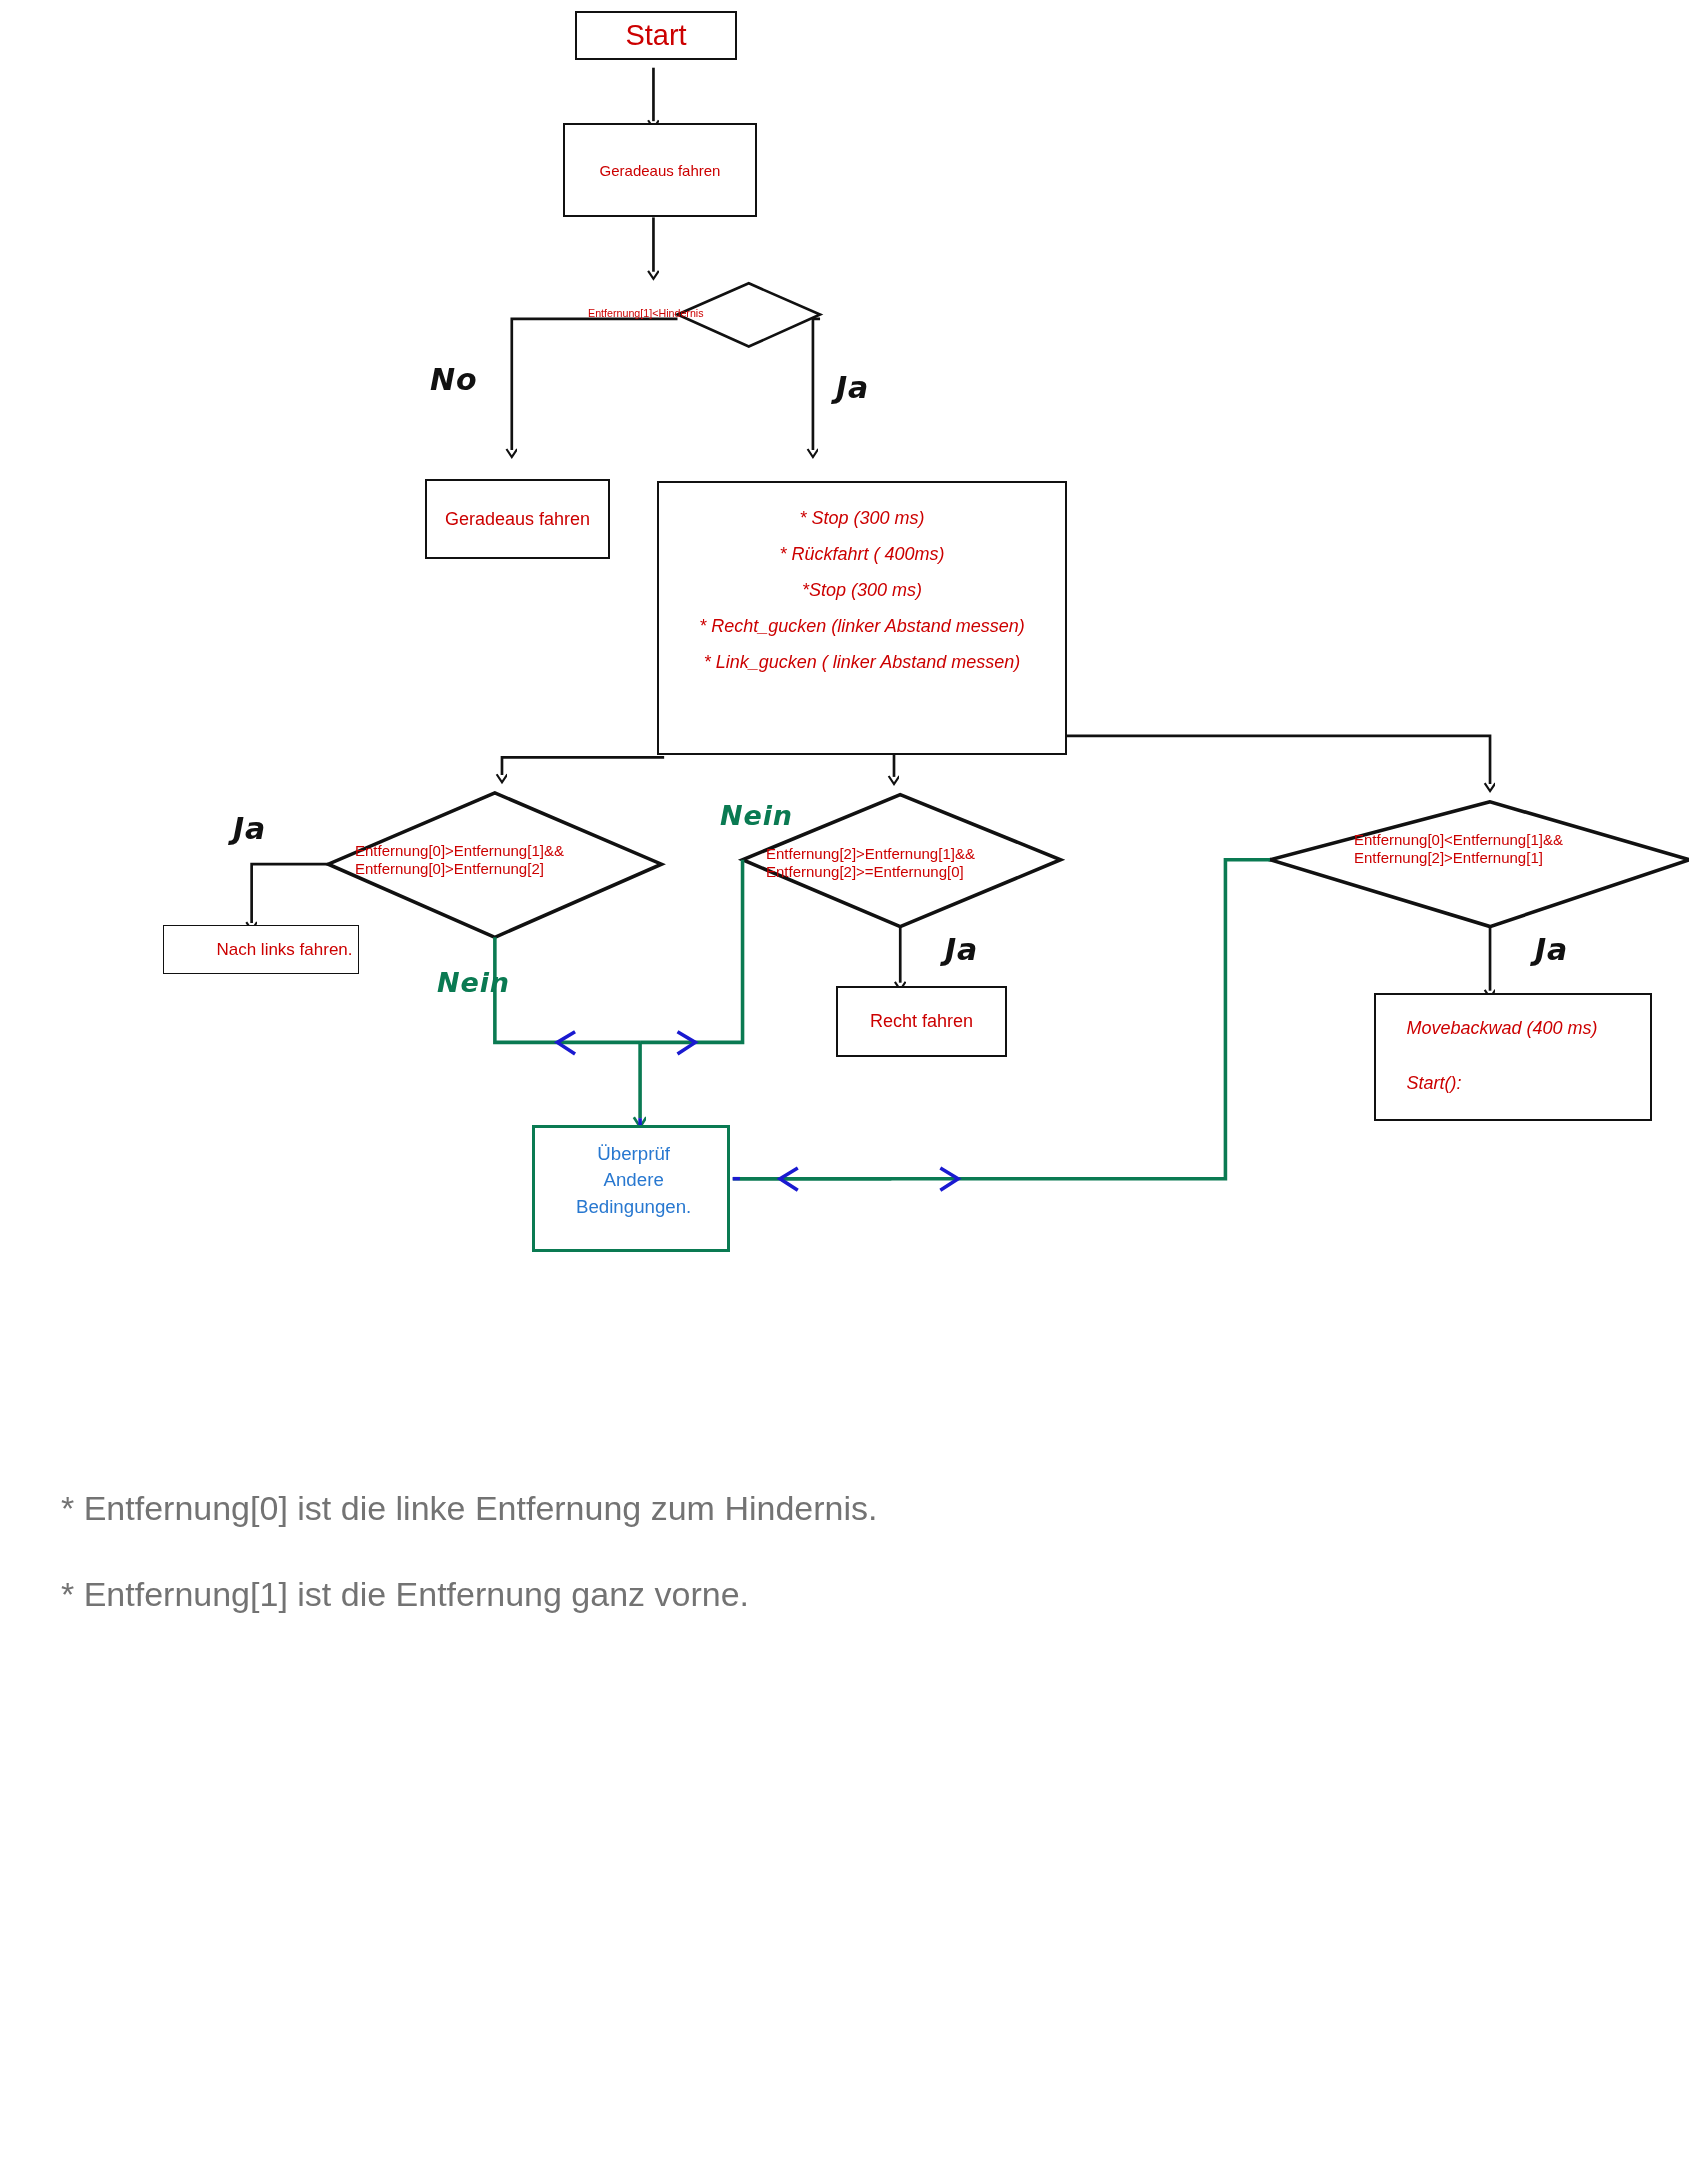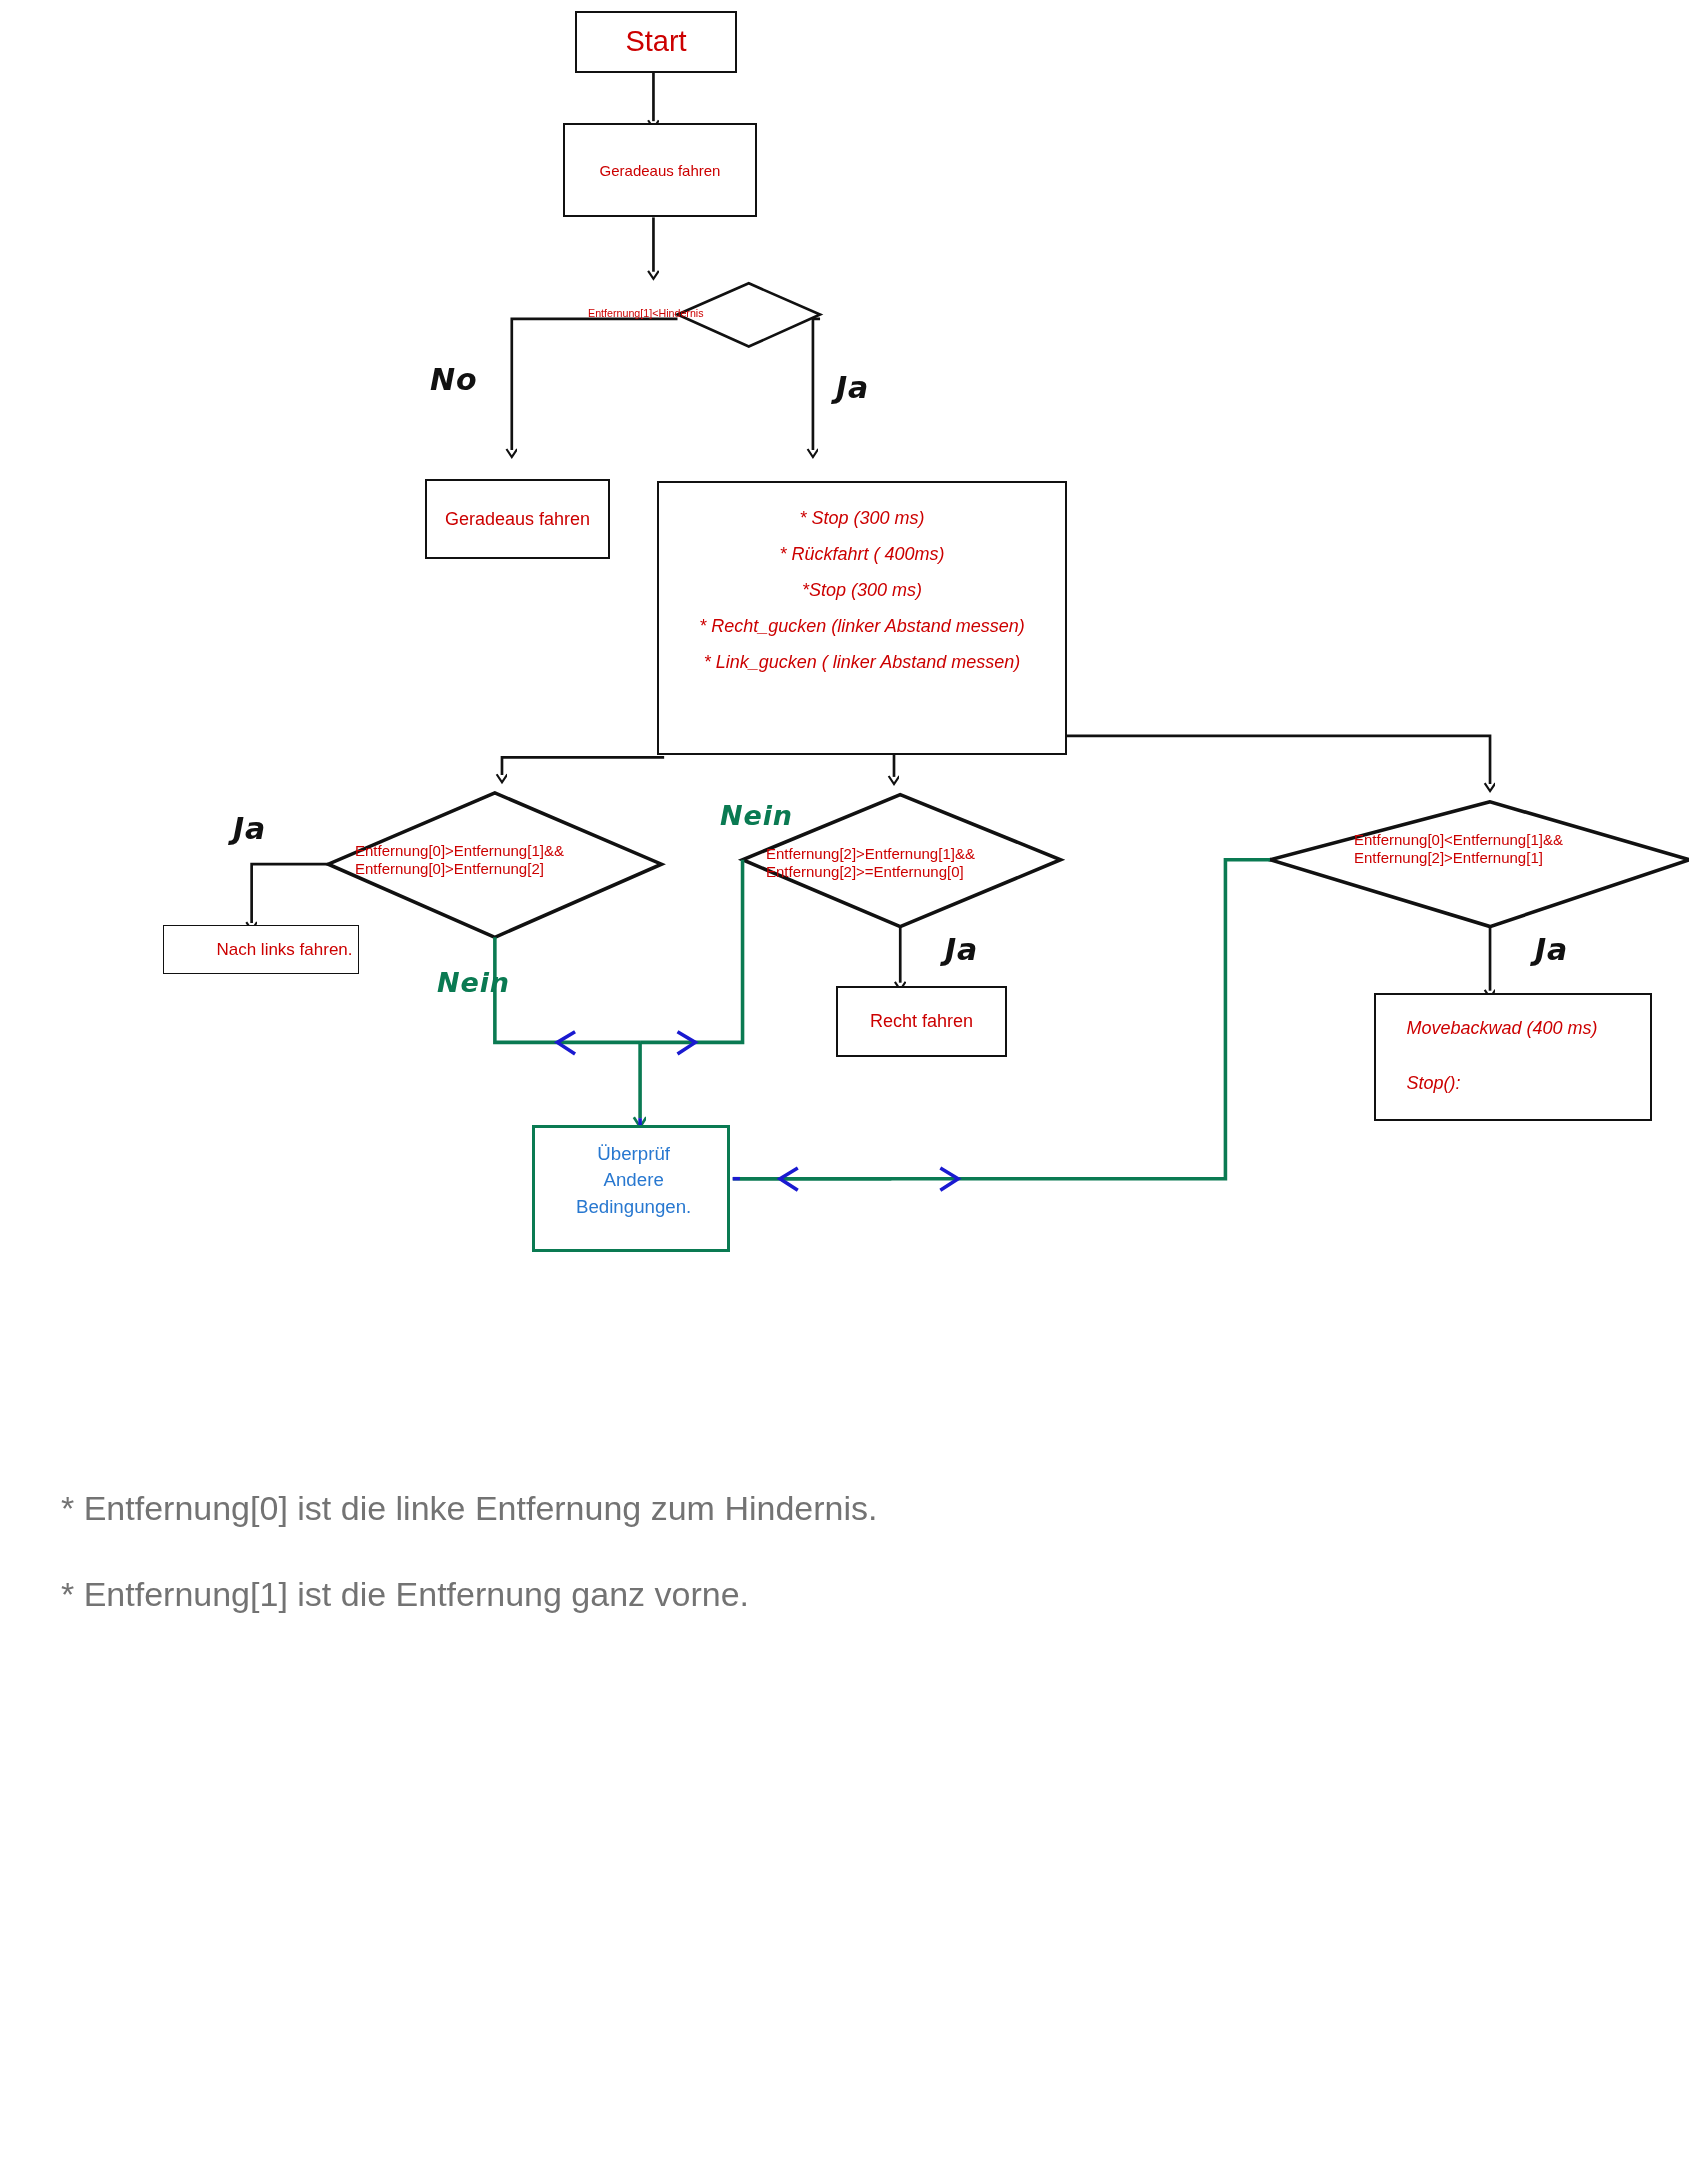--- a/index.html
+++ b/index.html
@@ -165,21 +165,21 @@
     <g fill="none" stroke="#1a1ad0" stroke-width="4">
       <path d="M645,1158 L625,1170 L645,1183"></path>
       <path d="M760,1158 L780,1170 L760,1183"></path>
       <path d="M895,1311 L875,1323 L895,1336"></path>
       <path d="M1055,1311 L1075,1323 L1055,1336"></path>
       <path d="M718,1255 L718,1288"></path>
       <path d="M822,1323 L830,1323"></path>
     </g>
   </svg>
 
-  <div class="node box start-box" style="left:575px; top:10.7px; width:162px; height:62px;">
+  <div class="node box start-box" style="left:575px; top:10.7px; width:162px; height:49px;">
     <span>Start</span>
   </div>
 
   <div class="node box proc-text" style="left:563px; top:123px; width:194px; height:94px;">
     <span>Geradeaus fahren</span>
   </div>
 
   <div class="diamond-label small" style="left:588px; top:307px; width:321px;">
     <span>Entfernung[1]&lt;Hindernis</span>
   </div>
@@ -237,21 +237,21 @@
   <div class="node box-thin plain-text" style="left:163px; top:925px; width:196px; height:49px; font-size:17px;padding-left:47px;">
     <span>Nach links fahren.</span>
   </div>
 
   <div class="node box plain-text" style="left:836px; top:986px; width:171px; height:71px;">
     <span>Recht fahren</span>
   </div>
 
   <div class="node box multi" style="left:1374px; top:993px; width:278px; height:128px;">
     <span class="line" style="margin:12.5px 0 0 21.4px; text-align:left; font-size:18px;">Movebackwad (400 ms)</span>
-    <span class="line" style="margin:34px 0 0 21.4px; text-align:left; font-size:18px;">Stop():</span>
+    <span class="line" style="margin:34px 0 0 21.4px; text-align:left; font-size:18px;">Start():</span>
   </div>
 
   <div class="check-box" style="left:532px; top:1125px; width:198px; height:127px;">
     <span class="line">Überprüf</span>
     <span class="line">Andere</span>
     <span class="line">Bedingungen.</span>
   </div>
 
   <div class="legend" style="top:1442px;">
     <span class="line">* Entfernung[0] ist die linke Entfernung zum Hindernis.</span>

